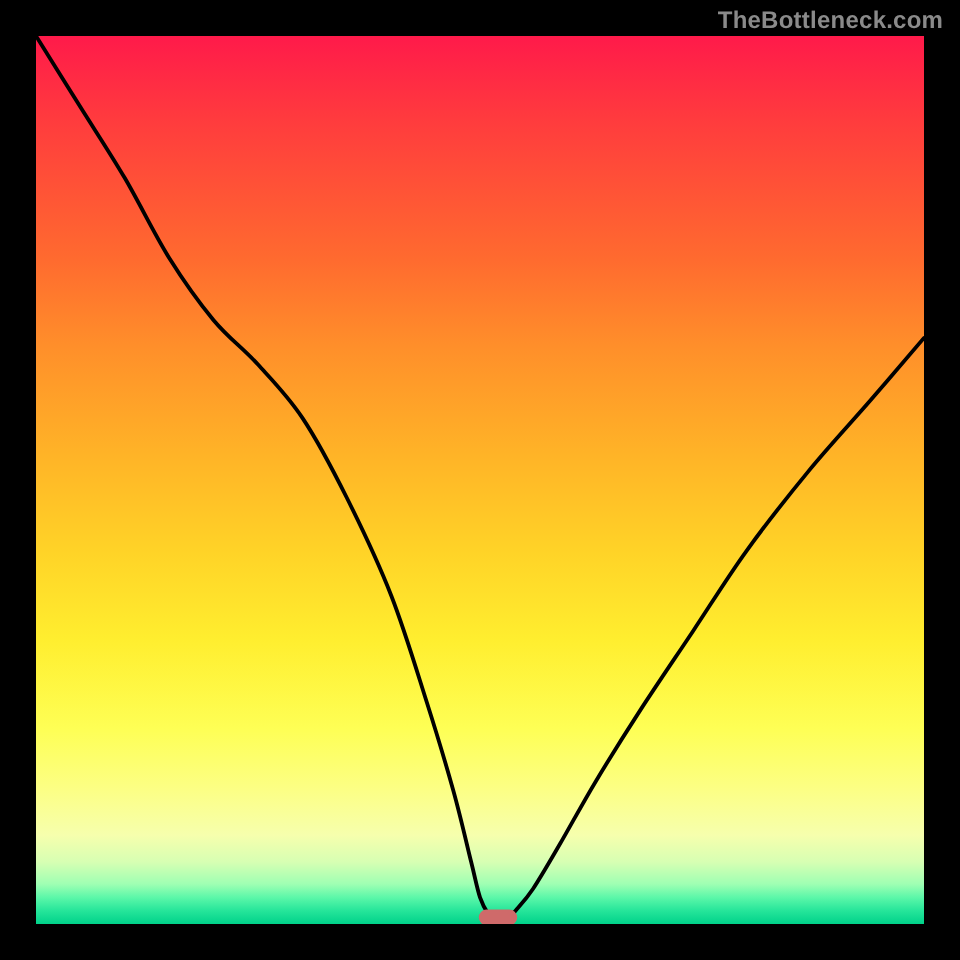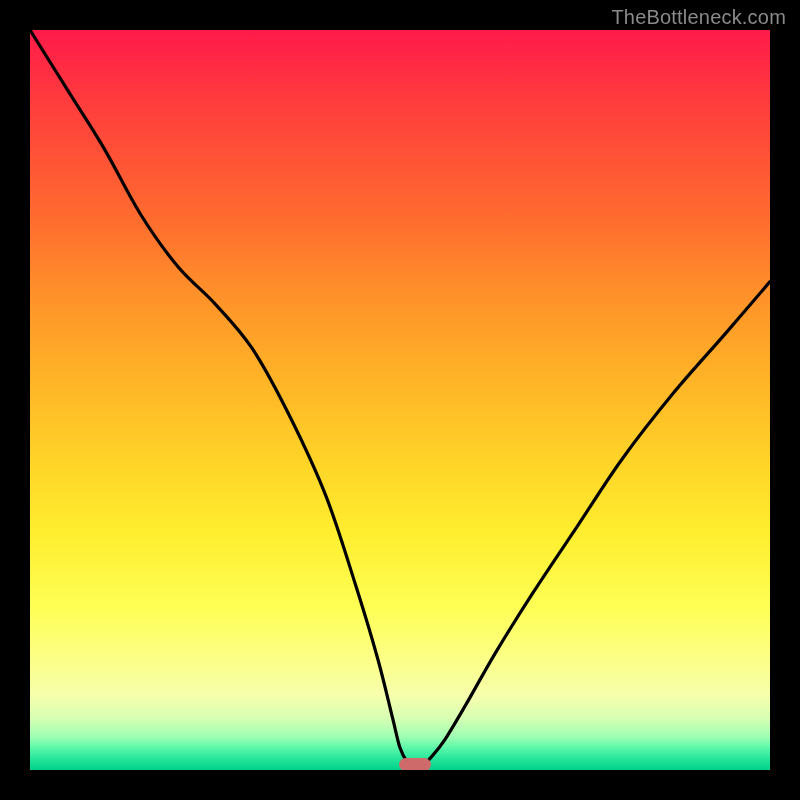--- a/index.html
+++ b/index.html
@@ -65,21 +65,21 @@
     height: 13px;
     background: #cf6a6a;
     border-radius: 7px;
   }
   .watermark {
     position: absolute;
     top: 6px;
     right: 14px;
     color: #8a8a8a;
     font-size: 20px;
-    font-weight: 400;
+    font-weight: 700;
     letter-spacing: 0.2px;
   }
 </style>
 </head>
 <body>
 
 <div class="frame">
 
   <div class="watermark">TheBottleneck.com</div>
 

